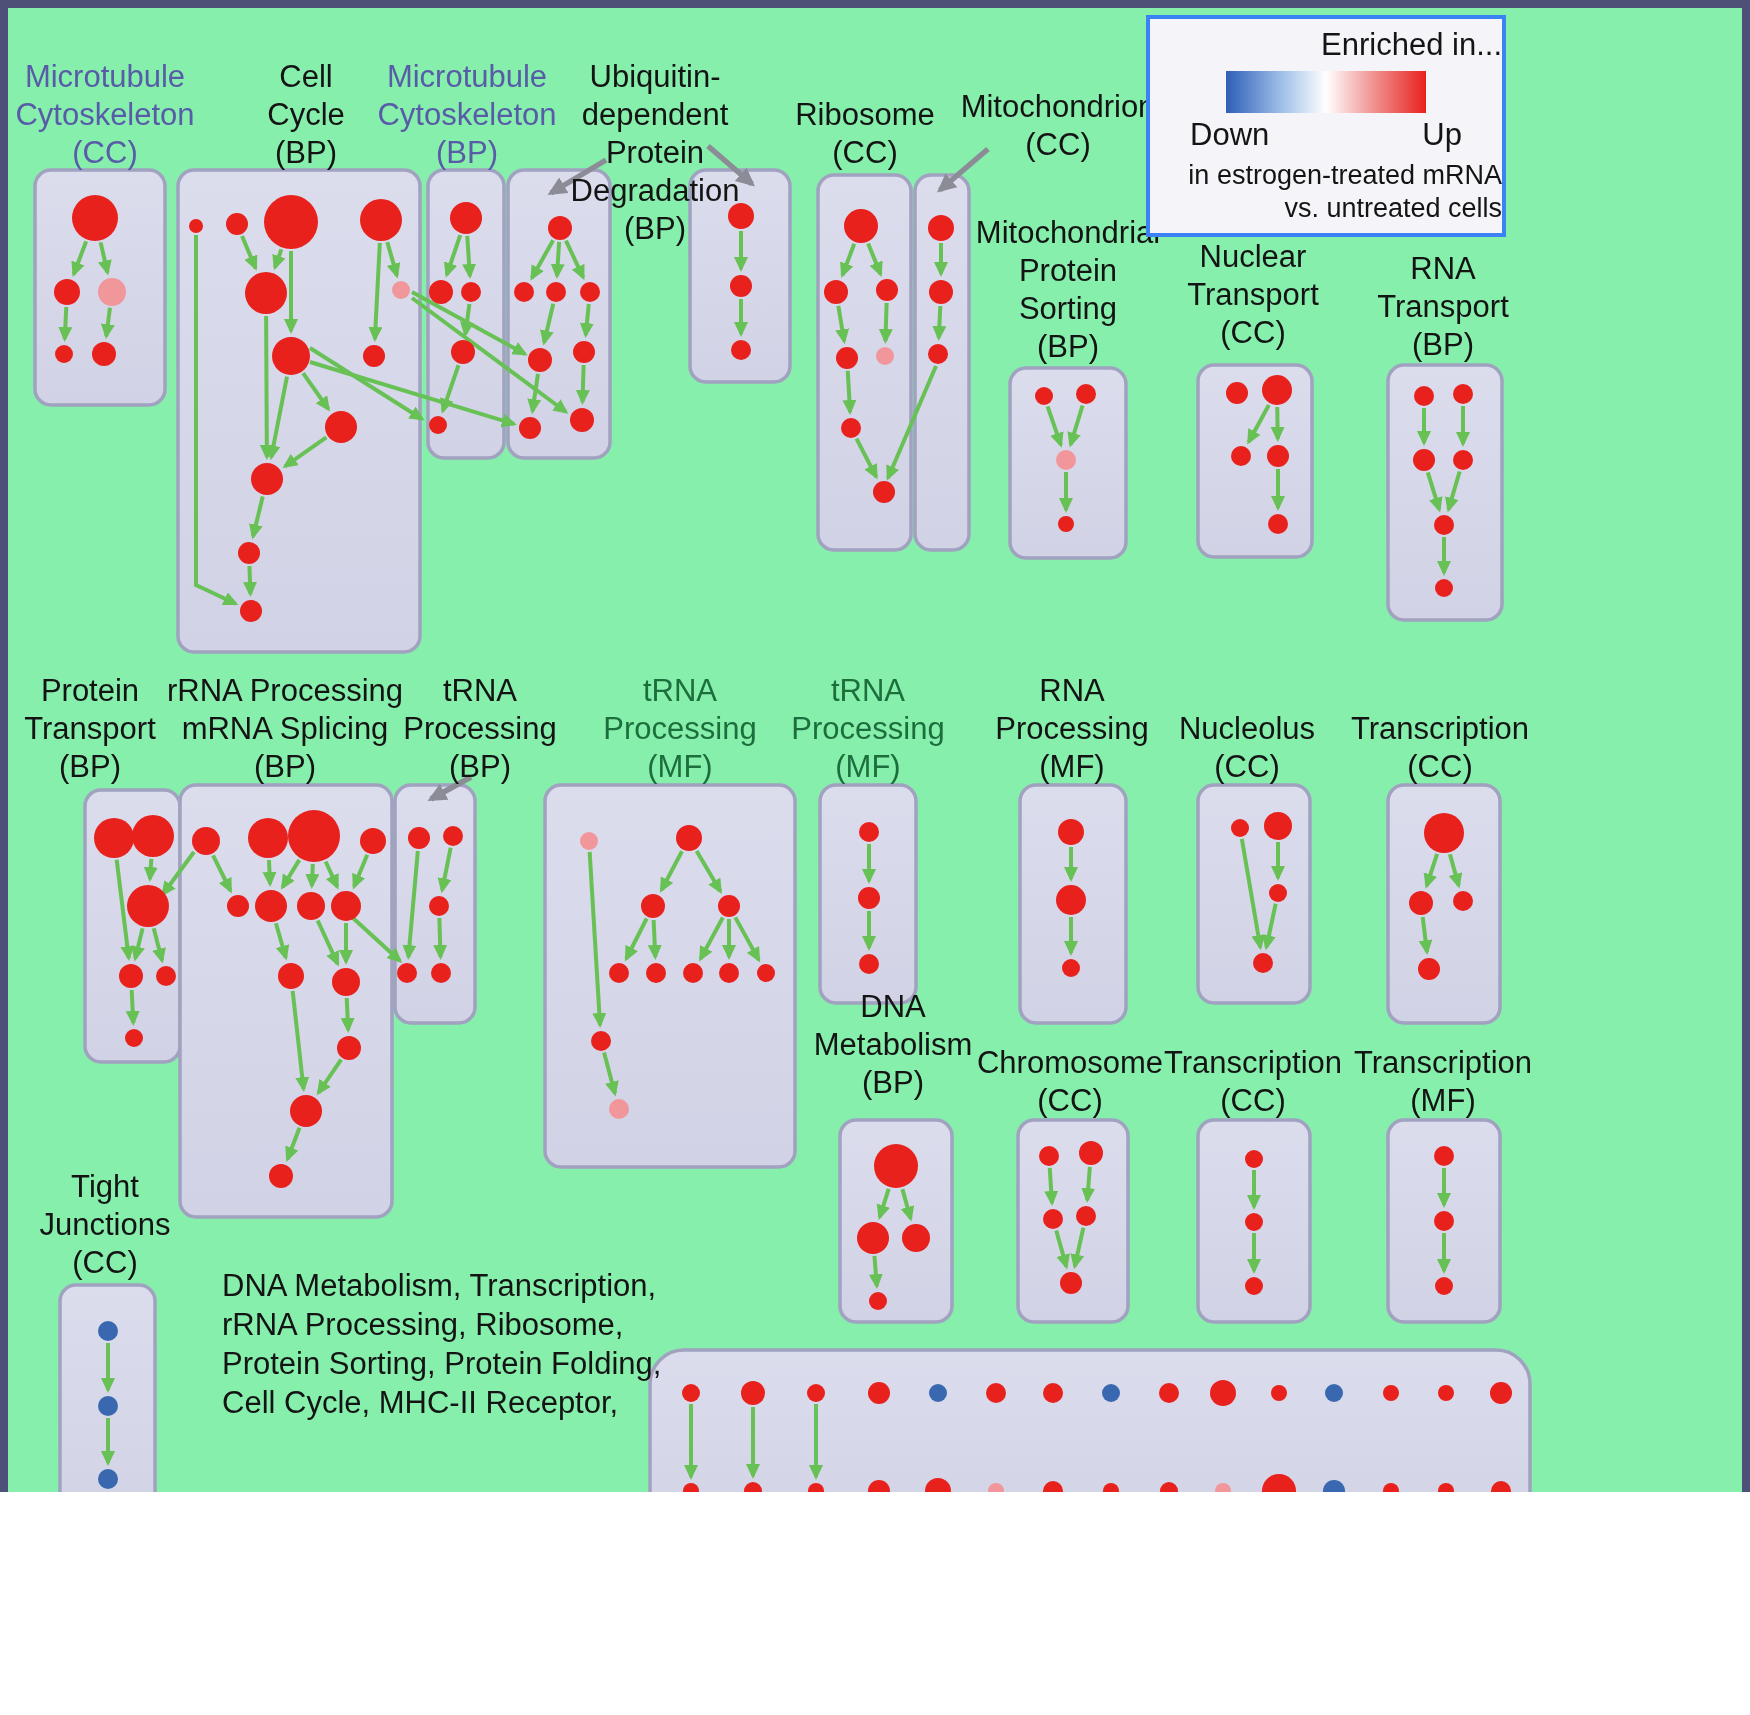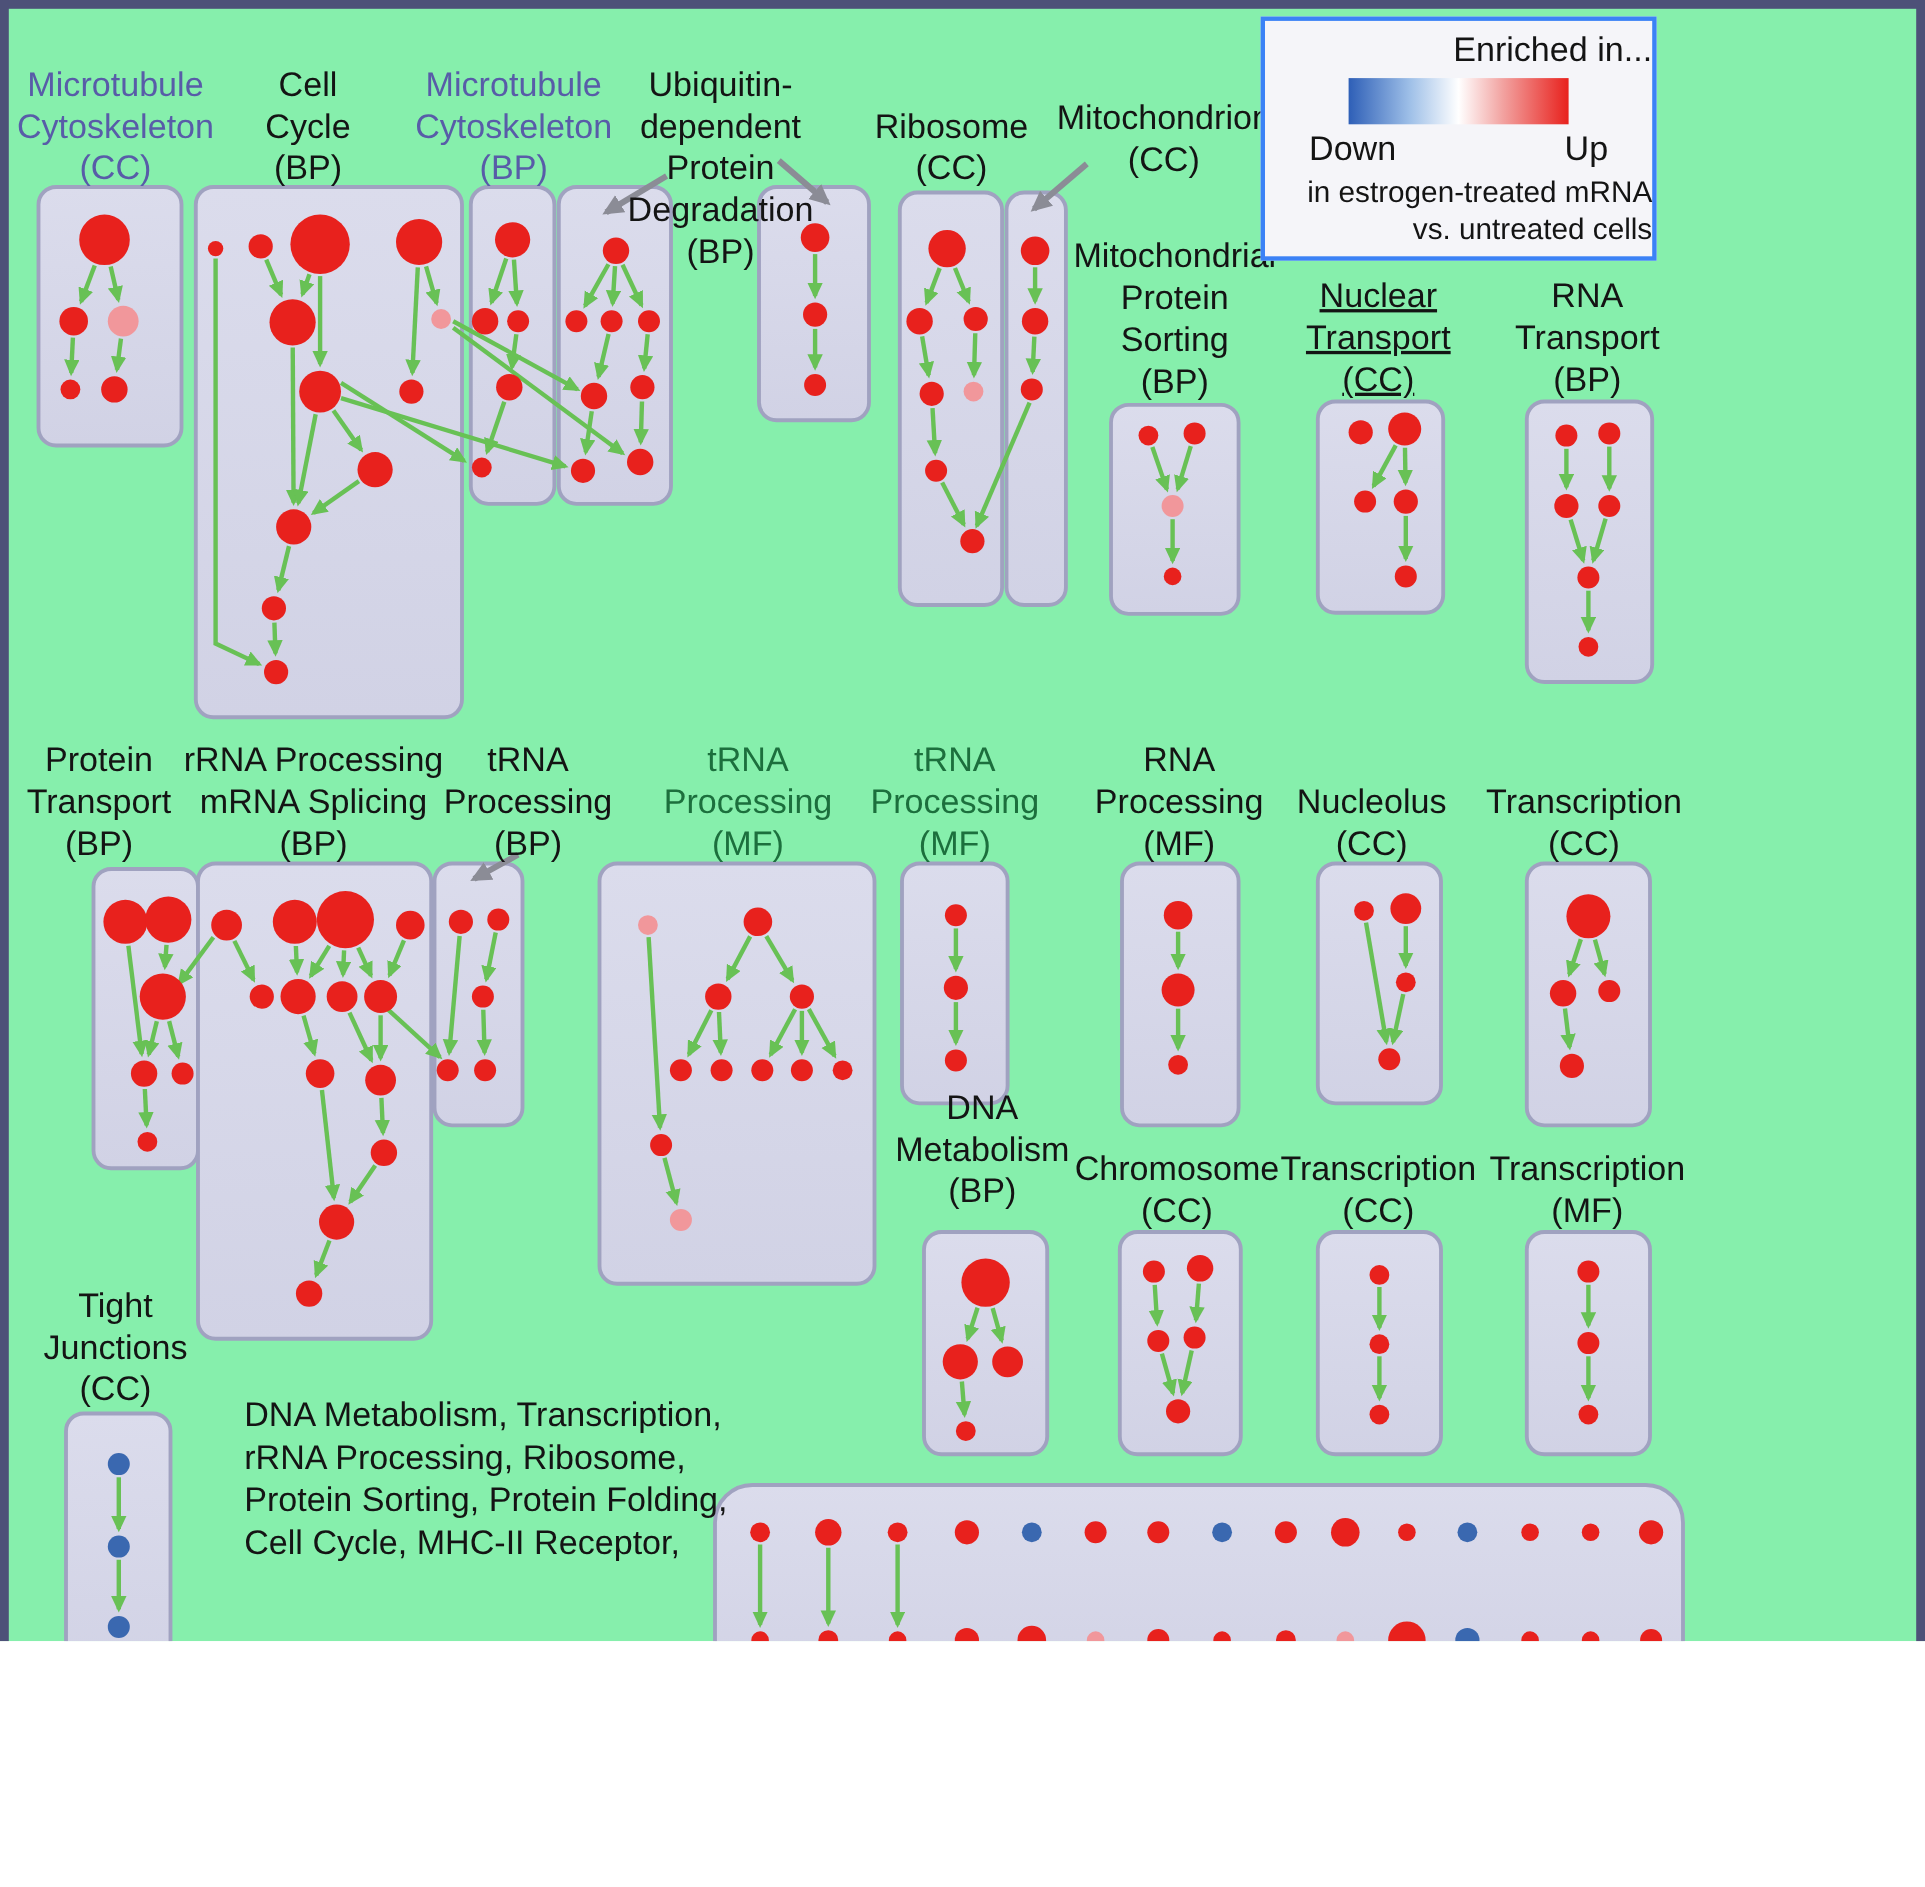--- a/index.html
+++ b/index.html
@@ -354,21 +354,21 @@
       </g>
     <rect id="outer-border" fill="none" x="4" y="4" width="1742" height="1707" stroke="#4d5178" stroke-width="8"></rect>
   </svg>
 
   <div id="labels">
       <div class="glabel" style="left: 105px; top: 58px; color: rgb(88, 92, 168);">
         <div>Microtubule</div>
         <div>Cytoskeleton</div>
         <div>(CC)</div>
       </div>
-      <div class="glabel" style="left: 280px; top: 58px; color: rgb(20, 20, 20);">
+      <div class="glabel" style="left: 306px; top: 58px; color: rgb(20, 20, 20);">
         <div>Cell</div>
         <div>Cycle</div>
         <div>(BP)</div>
       </div>
       <div class="glabel" style="left: 467px; top: 58px; color: rgb(88, 92, 168);">
         <div>Microtubule</div>
         <div>Cytoskeleton</div>
         <div>(BP)</div>
       </div>
       <div class="glabel" style="left: 655px; top: 58px; color: rgb(20, 20, 20);">
@@ -385,21 +385,21 @@
       <div class="glabel" style="left: 1058px; top: 88px; color: rgb(20, 20, 20);">
         <div>Mitochondrion</div>
         <div>(CC)</div>
       </div>
       <div class="glabel" style="left: 1068px; top: 214px; color: rgb(20, 20, 20);">
         <div>Mitochondrial</div>
         <div>Protein</div>
         <div>Sorting</div>
         <div>(BP)</div>
       </div>
-      <div class="glabel" style="left: 1253px; top: 250px; color: rgb(20, 20, 20); text-decoration: underline;">
+      <div class="glabel" style="left: 1253px; top: 238px; color: rgb(20, 20, 20);">
         <div>Nuclear</div>
         <div>Transport</div>
         <div>(CC)</div>
       </div>
       <div class="glabel" style="left: 1443px; top: 250px; color: rgb(20, 20, 20);">
         <div>RNA</div>
         <div>Transport</div>
         <div>(BP)</div>
       </div>
       <div class="glabel" style="left: 90px; top: 672px; color: rgb(20, 20, 20);">

